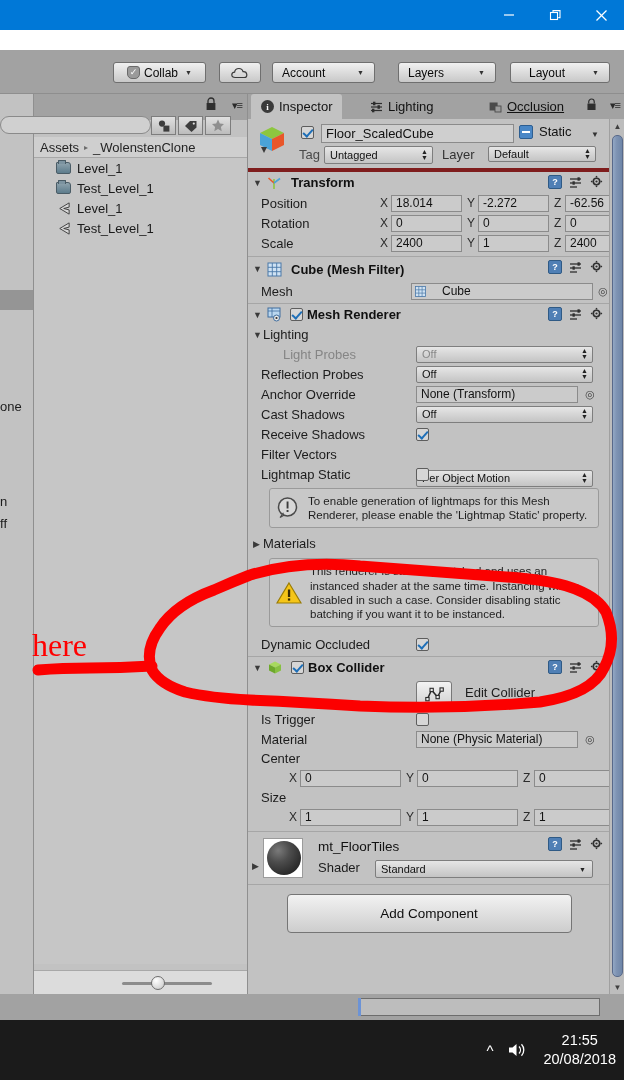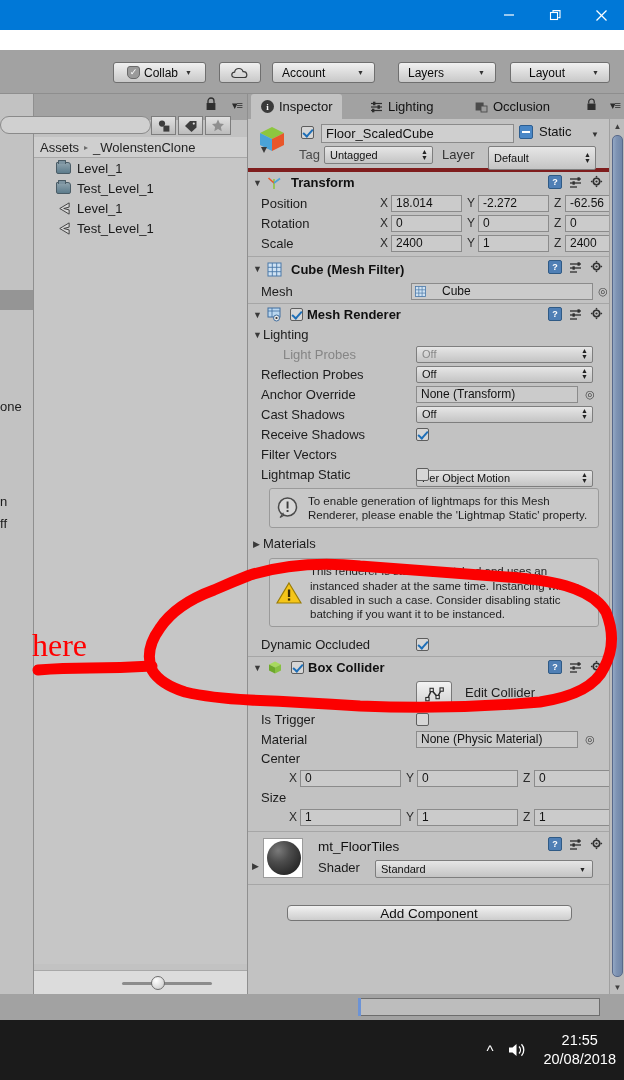--- a/index.html
+++ b/index.html
@@ -226,21 +226,21 @@
   .mat-ball {
     position: absolute; left: 3px; top: 2px; width: 34px; height: 34px; border-radius: 50%;
     background: radial-gradient(circle at 33% 28%, #7a7a7a 0%, #4d4d4d 35%, #2a2a2a 75%, #1c1c1c 100%);
   }
 
   .add-comp-wrap {
     height: 56px; display: flex; align-items: center; justify-content: center;
     background: #c2c2c2;
   }
   .add-comp-btn {
-    width: 285px; height: 16px; background: linear-gradient(#f2f2f2, #cdcdcd);
+    width: 285px; height: 39px; background: linear-gradient(#f2f2f2, #cdcdcd);
     border: 1px solid #757575; border-radius: 4px;
     display: flex; align-items: center; justify-content: center;
     font-size: 13.5px; color: #0d0d0d;
   }
 
   
   .insp-scroll {
     position: absolute; right: 0; top: 25px; width: 15px; height: 875px;
     background: #bdbdbd; border-left: 1px solid #a0a0a0;
   }
@@ -416,21 +416,21 @@
         <svg width="13" height="12" viewBox="0 0 13 12">
           <line x1="1" y1="2.5" x2="12" y2="2.5" stroke="#2e2e2e" stroke-width="1.2"></line>
           <line x1="1" y1="6" x2="12" y2="6" stroke="#2e2e2e" stroke-width="1.2"></line>
           <line x1="1" y1="9.5" x2="12" y2="9.5" stroke="#2e2e2e" stroke-width="1.2"></line>
           <rect x="3" y="0.7" width="2.4" height="3.6" fill="#2e2e2e"></rect>
           <rect x="7.5" y="4.2" width="2.4" height="3.6" fill="#2e2e2e"></rect>
           <rect x="2" y="7.7" width="2.4" height="3.6" fill="#2e2e2e"></rect>
         </svg>
         <span>Lighting</span>
       </div>
-      <div class="insp-tab" style="left:217px;">
+      <div class="insp-tab" style="left:231px;text-decoration:underline;">
         <svg width="13" height="12" viewBox="0 0 13 12">
           <rect x="0.6" y="1.5" width="8" height="8" fill="#4b4b4b"></rect>
           <rect x="6" y="5" width="6" height="6" fill="#9c9c9c" stroke="#4b4b4b" stroke-width="0.9"></rect>
         </svg>
         <span>Occlusion</span>
       </div>
       <svg class="insp-lock" viewBox="0 0 12 14">
         <path d="M3 6 V4 a3 3 0 0 1 6 0 V6" fill="none" stroke="#2e2e2e" stroke-width="1.3"></path>
         <rect x="1.6" y="6" width="8.8" height="7" fill="#2e2e2e"></rect>
       </svg>
@@ -450,21 +450,21 @@
         <div class="name-field">Floor_ScaledCube</div>
         <div class="static-box"></div>
         <div class="static-lbl">Static</div>
         <div class="static-caret">▼</div>
         <div class="tag-lbl">Tag</div>
         <div class="popup" style="position:absolute; left:76px; top:27px; width:109px; height:18px;">
           <span>Untagged</span>
           <span class="updn">▲<br>▼</span>
         </div>
         <div class="layer-lbl">Layer</div>
-        <div class="popup" style="position:absolute; left:240px; top:27px; width:108px; height:24px;">
+        <div class="popup" style="position:absolute; left:240px; top:27px; width:108px; height:16px;">
           <span>Default</span>
           <span class="updn">▲<br>▼</span>
         </div>
       </div>
 
       <div class="comp">
         <div class="comp-head">
           <span class="foldout">▼</span>
           <svg width="15" height="15" viewBox="0 0 15 15">
             <line x1="7" y1="14" x2="7" y2="4" stroke="#8dc63f" stroke-width="1.6"></line>

